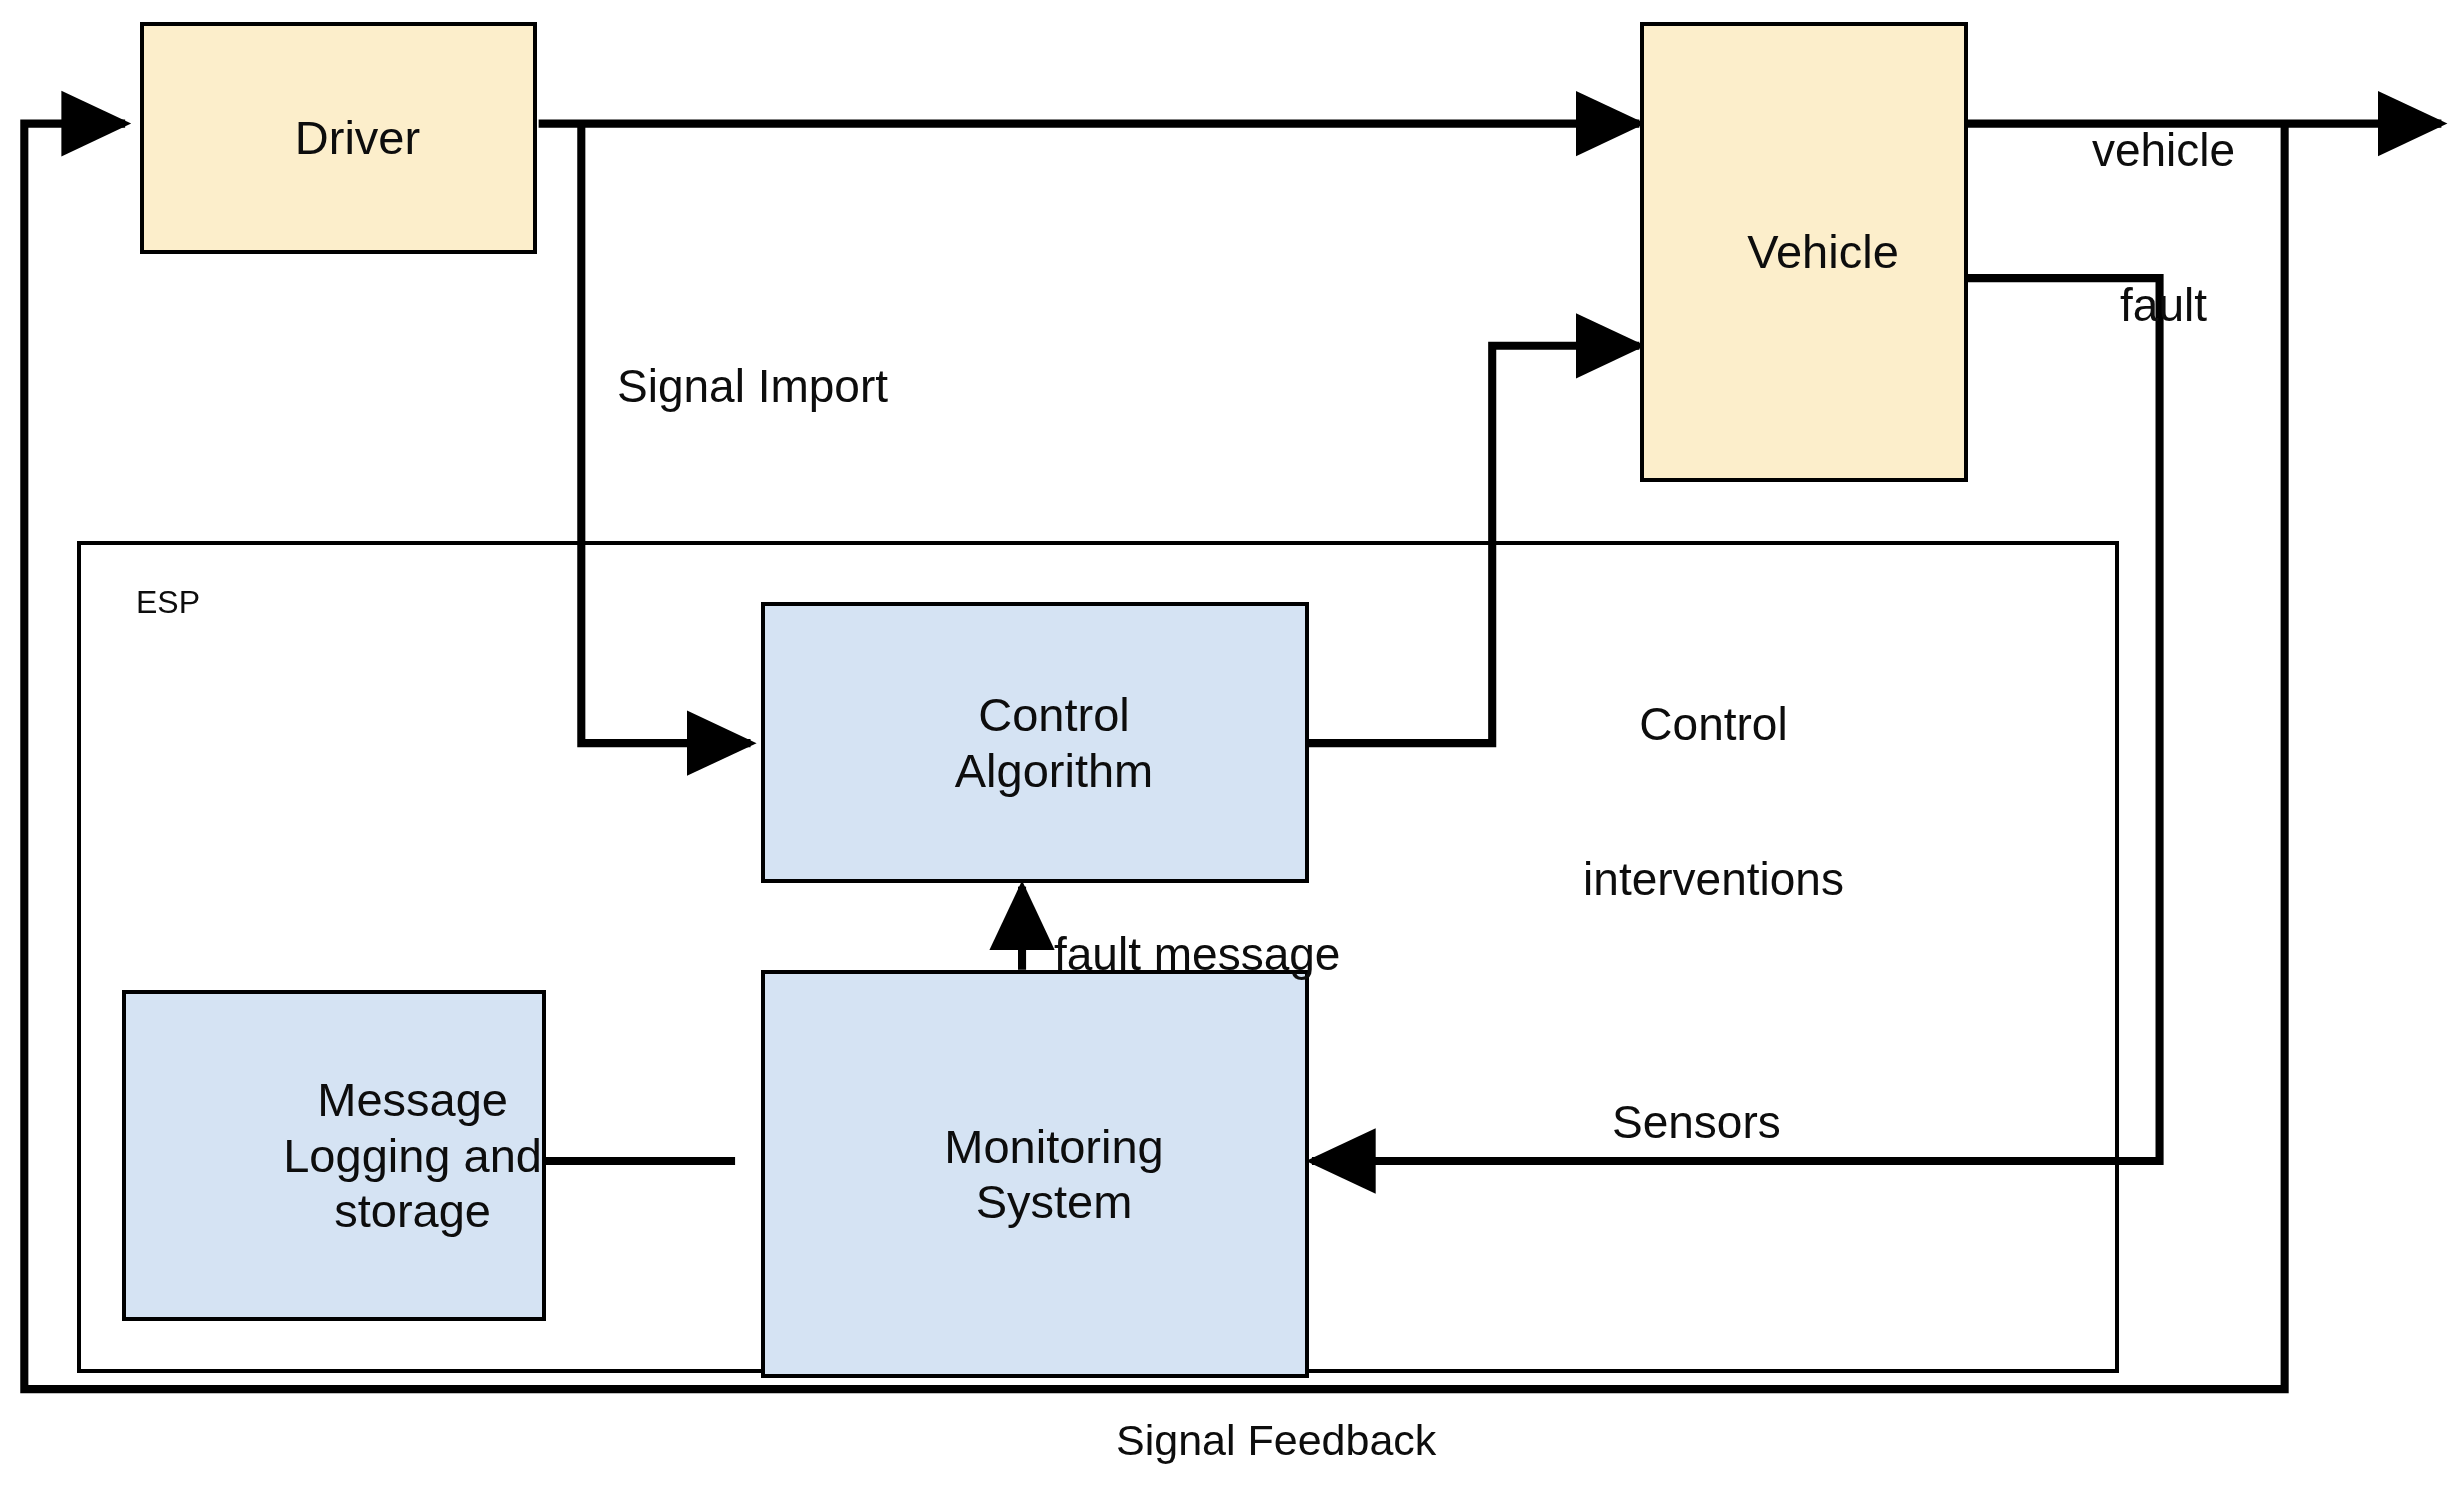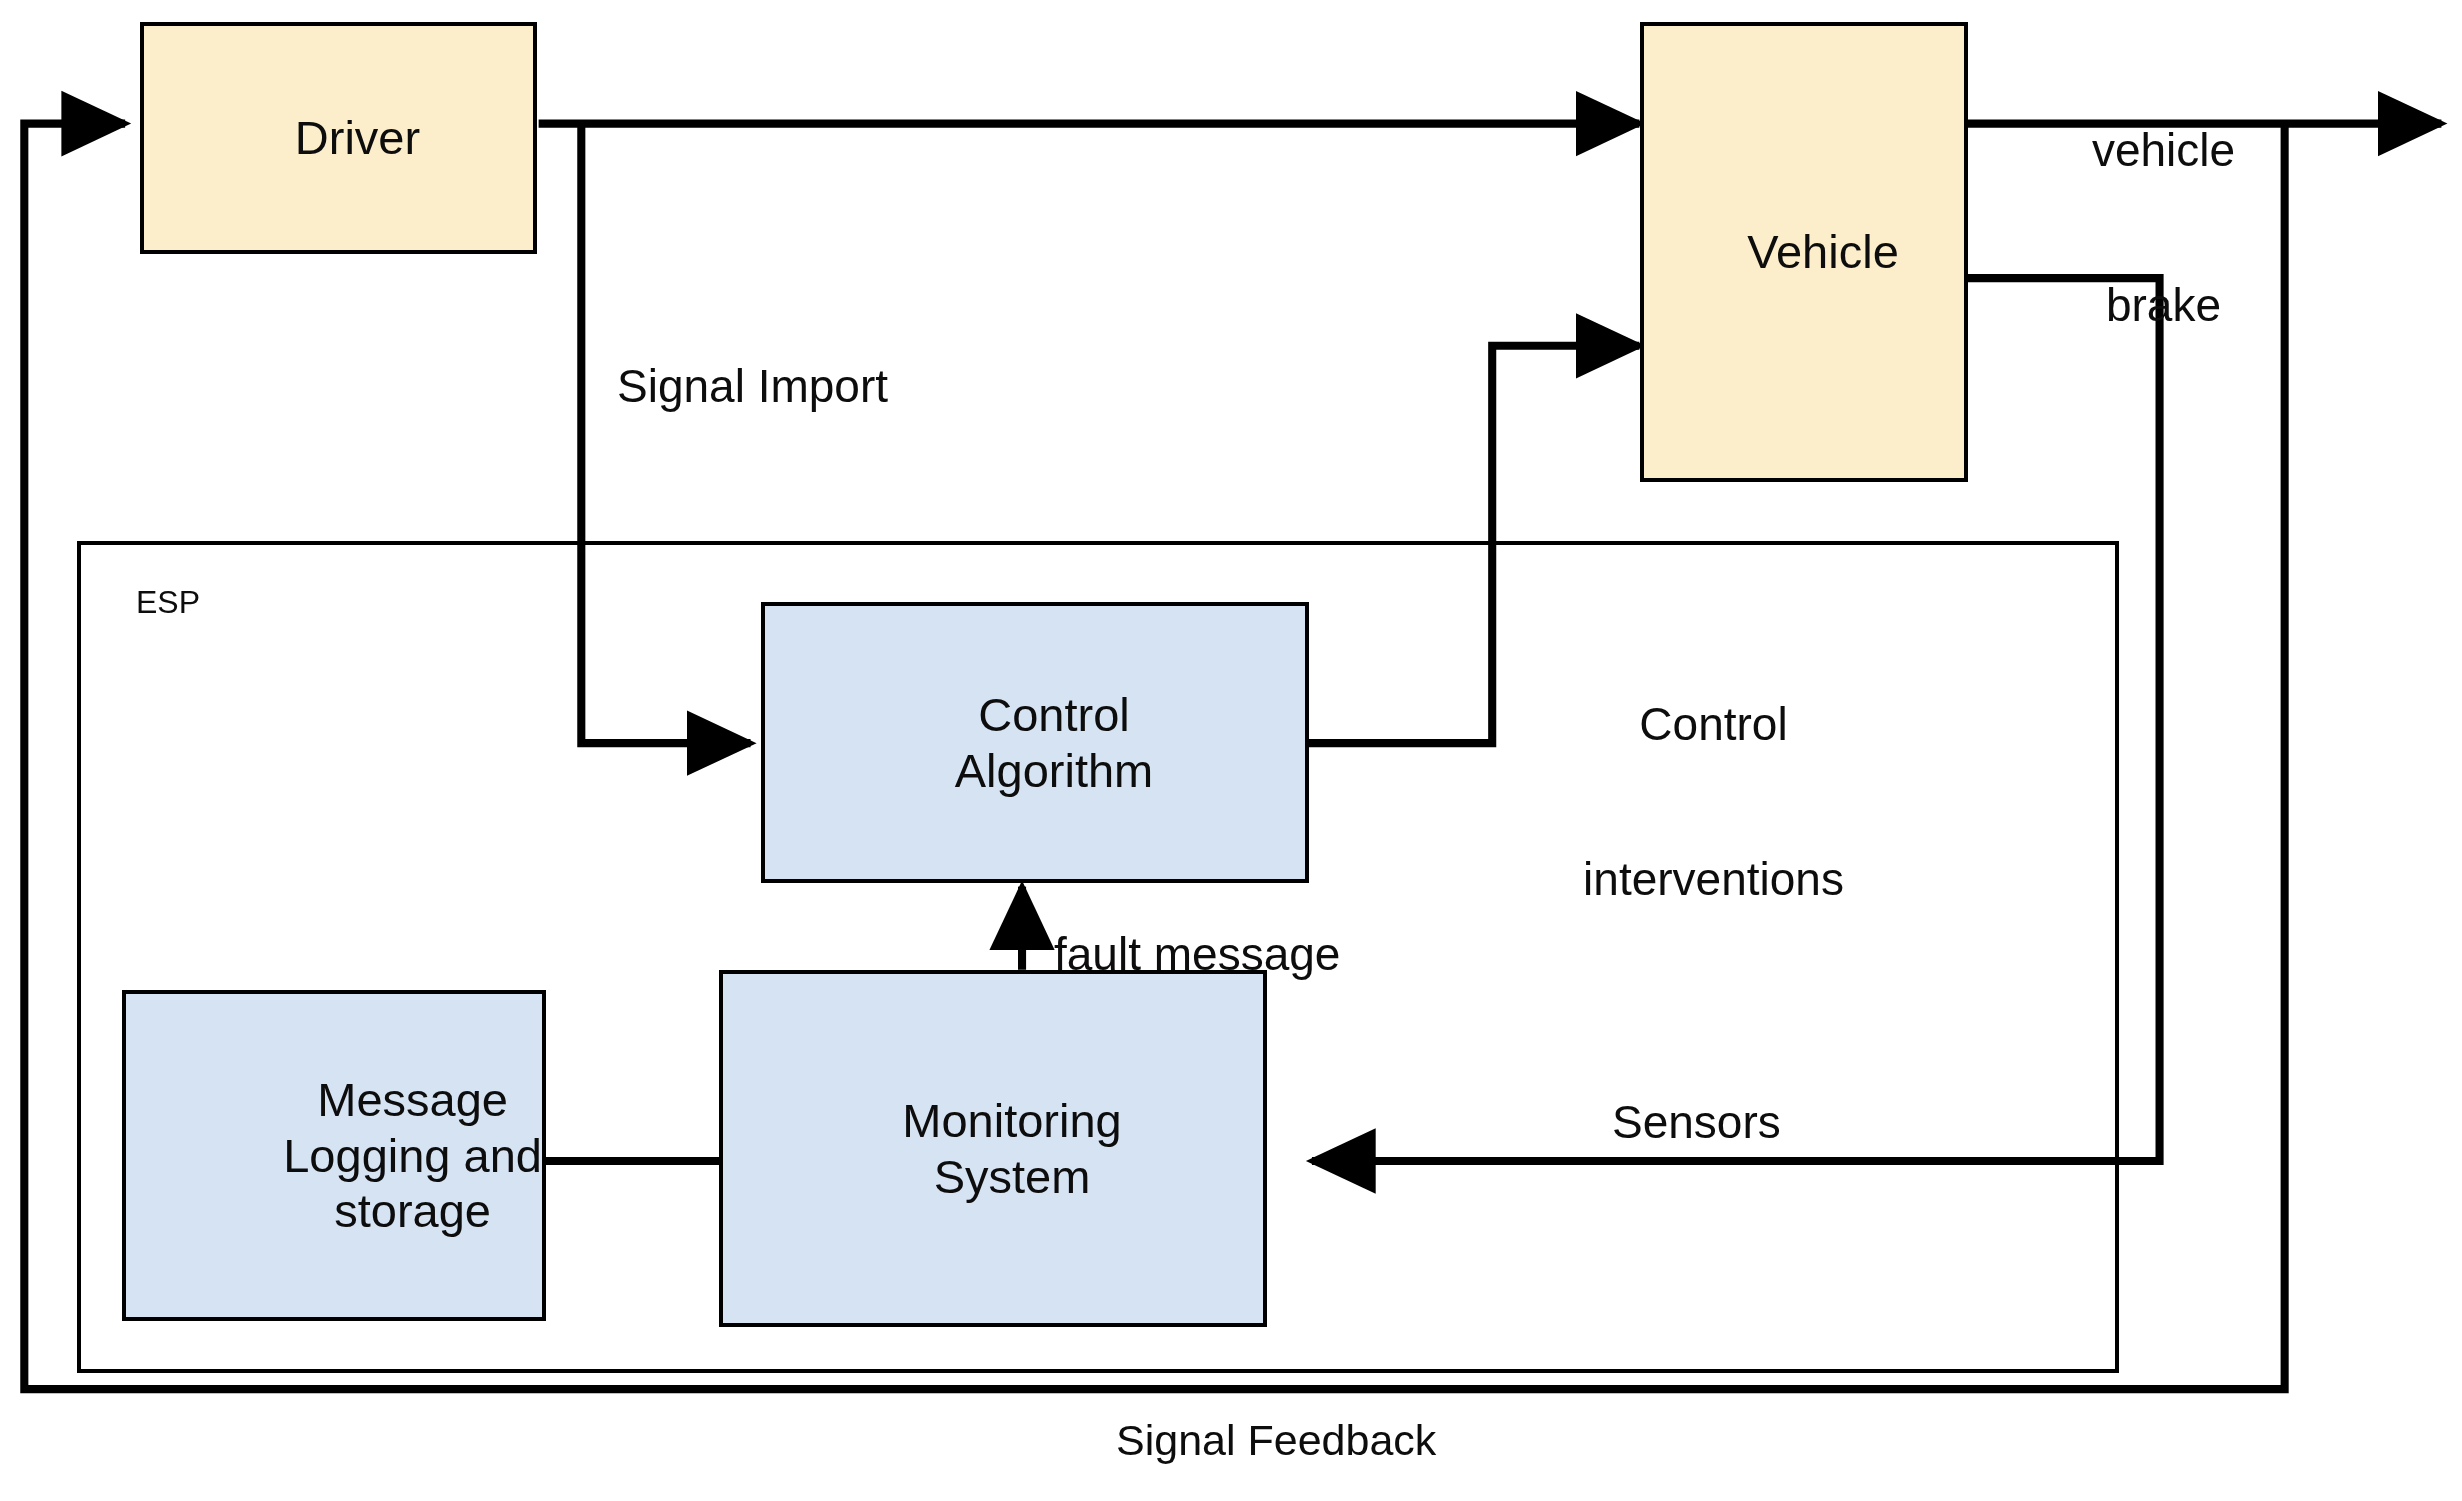--- a/index.html
+++ b/index.html
@@ -87,39 +87,39 @@
     <span>Vehicle</span>
   </div>
 
   <div class="node blue" style="left:761px;top:602px;width:548px;height:281px;font-size:47px;">
     <span>
       <span>Control</span><br>
       <span>Algorithm</span>
     </span>
   </div>
 
-  <div class="node blue" style="left:719px;top:970px;width:548px;height:357px;font-size:47px;">
+  <div class="node blue" style="left:761px;top:970px;width:548px;height:408px;font-size:47px;">
     <span>
       <span>Monitoring</span><br>
       <span>System</span>
     </span>
   </div>
 
   <div class="node blue" style="left:122px;top:990px;width:424px;height:331px;font-size:47px;justify-content:flex-end;">
     <span>
       <span>Message</span><br>
       <span>Logging and</span><br>
       <span>storage</span>
     </span>
   </div>
 
 
   <div class="lbl center" style="left:2031px;top:22px;width:265px;font-size:46px;">
     <div>vehicle</div>
-    <div>brake</div>
+    <div>fault</div>
   </div>
 
   <div class="lbl" style="left:617px;top:361px;font-size:46px;">Signal Import</div>
 
   <div class="lbl center" style="left:1515px;top:596px;width:397px;font-size:46px;">
     <div>Control</div>
     <div>interventions</div>
   </div>
 
   <div class="lbl" style="left:1054px;top:929px;font-size:46px;">fault message</div>

